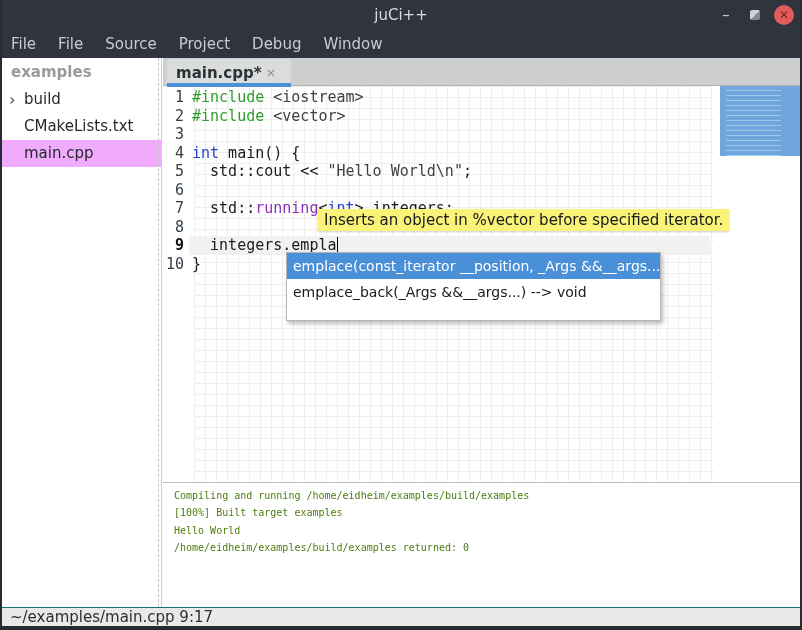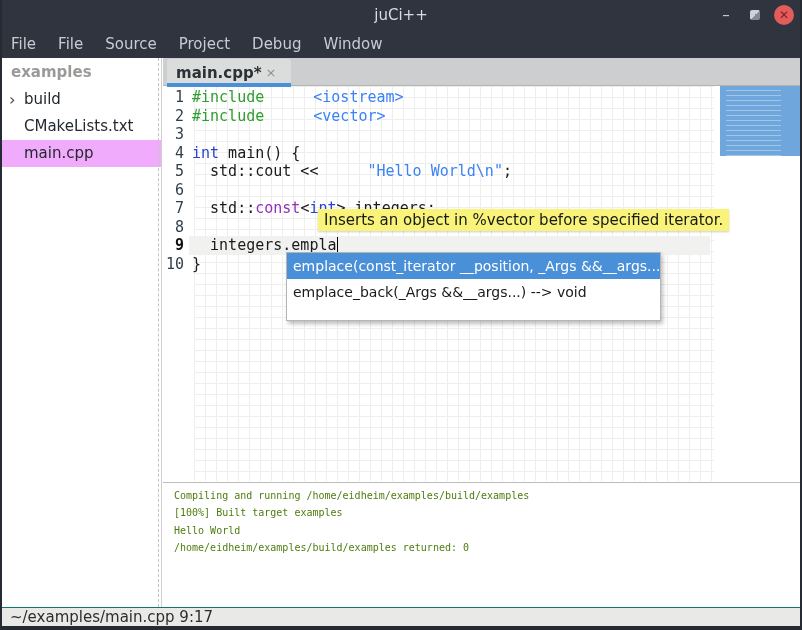--- a/index.html
+++ b/index.html
@@ -69,21 +69,21 @@
     background-size:11px 11px; z-index:0;
   }
   .code-lines { position:absolute; left:0; top:2px; z-index:1; }
   .line { display:flex; height:18.5px; font-family:"DejaVu Sans Mono", monospace; font-size:15px; line-height:18.5px; }
   .num { width:26px; text-align:right; padding-right:5px; color:#333e48; }
   .line.current .num { font-weight:bold; color:#111; }
   .code { width:521px; padding-left:3px; white-space:pre; color:#1a1a1a; }
   .line.current .code { background:#f1f1f0; }
   .tok-plain { color:#1a1a1a; }
   .tok-pre   { color:#2e9e2e; }
-  .tok-str   { color:#3b82f6;padding-left:40px; }
+  .tok-str   { color:#404040; }
   .tok-kw    { color:#2743cf; }
   .tok-type  { color:#8e32b8; }
   .caret { display:inline-block; width:1px; height:15px; background:#000; vertical-align:-2px; }
 
   .minimap { position:absolute; right:0; top:0; width:86px; height:100%; background:#fff; z-index:2; }
   .mm-view {
     position:absolute; left:6px; right:0; top:0; height:70px; background:#6fa7dd;
     background-image:repeating-linear-gradient(to bottom, rgba(255,255,255,0.35) 0 1px, transparent 1px 5px);
     background-size:55px 100%; background-repeat:no-repeat; background-position:6px 4px;
   }
@@ -185,21 +185,21 @@
           <div class="line">
             <span class="num">5</span>
             <span class="code"><span class="tok-plain">  std::cout &lt;&lt; </span><span class="tok-str">"Hello World\n"</span><span class="tok-plain">;</span></span>
           </div>
           <div class="line">
             <span class="num">6</span>
             <span class="code"></span>
           </div>
           <div class="line">
             <span class="num">7</span>
-            <span class="code"><span class="tok-plain">  std::</span><span class="tok-type">const</span><span class="tok-plain">&lt;</span><span class="tok-kw">int</span><span class="tok-plain">&gt; integers;</span></span>
+            <span class="code"><span class="tok-plain">  std::</span><span class="tok-type">running</span><span class="tok-plain">&lt;</span><span class="tok-kw">int</span><span class="tok-plain">&gt; integers;</span></span>
           </div>
           <div class="line">
             <span class="num">8</span>
             <span class="code"></span>
           </div>
           <div class="line current">
             <span class="num">9</span>
             <span class="code"><span class="tok-plain">  integers.empla</span><span class="caret"></span></span>
           </div>
           <div class="line">

